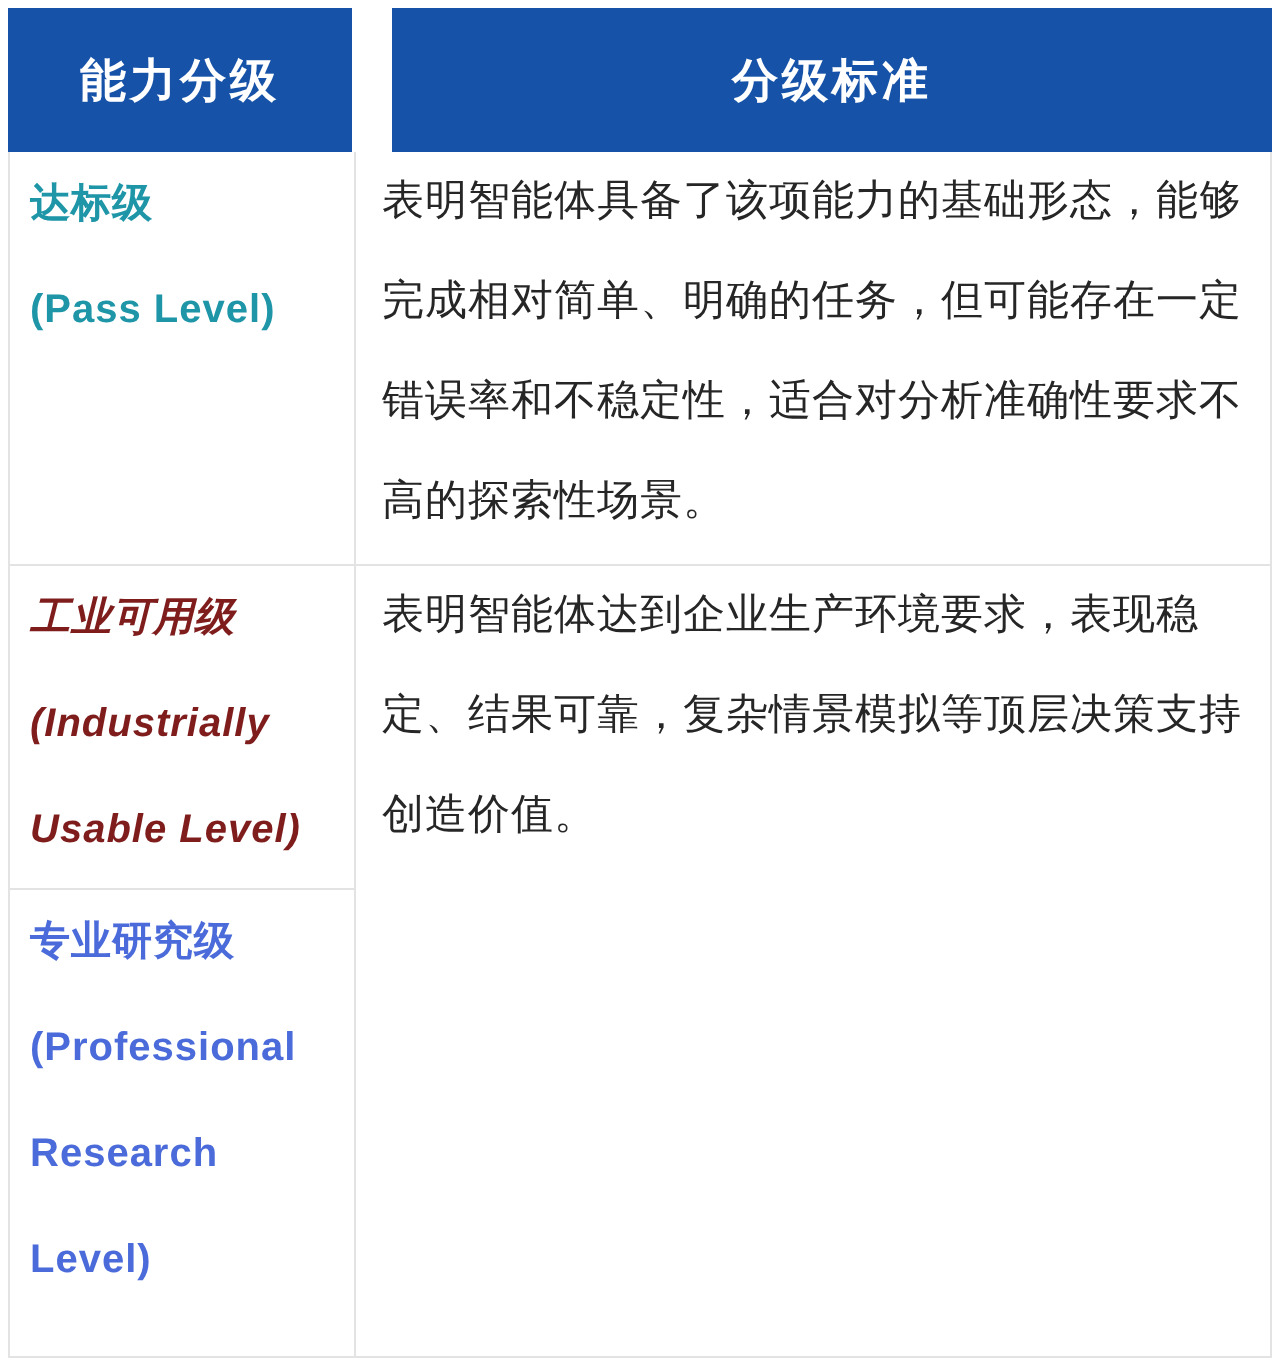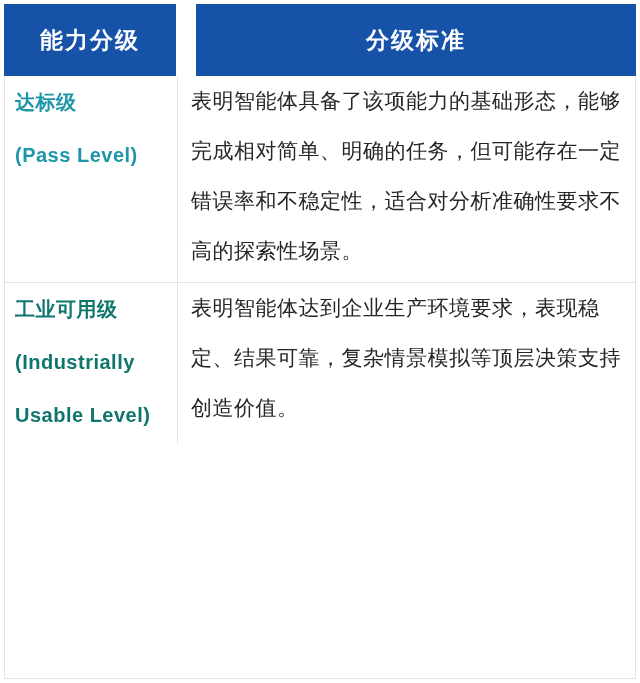--- a/index.html
+++ b/index.html
@@ -101,25 +101,31 @@
 (Pass Level)</div>
     </div>
     <div class="cell desc-cell">
       <div class="desc-text">表明智能体具备了该项能力的基础形态，能够
 完成相对简单、明确的任务，但可能存在一定
 错误率和不稳定性，适合对分析准确性要求不
 高的探索性场景。</div>
     </div>
 
     <div class="cell label-cell row-sep">
-      <div class="label-text" style="color: #0f766e;">工业可用级
+      <div class="label-text" style="color: #7f1d1d; font-style: italic;">工业可用级
 (Industrially
 Usable Level)</div>
     </div>
     <div class="cell desc-cell row-sep">
       <div class="desc-text">表明智能体达到企业生产环境要求，表现稳
 定、结果可靠，复杂情景模拟等顶层决策支持
 创造价值。</div>
     </div>
 
+    <div class="cell label-cell row-sep">
+      <div class="label-text" style="color: rgb(74, 107, 217);">专业研究级
+(Professional
+Research
+Level)</div>
+    </div>
 
   </div>
 </div>
 
 </body></html>

